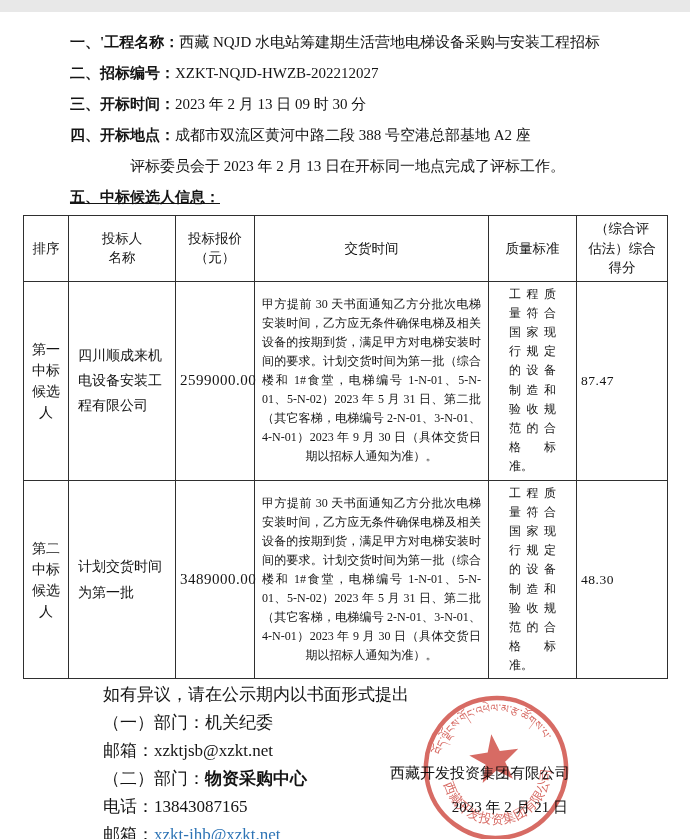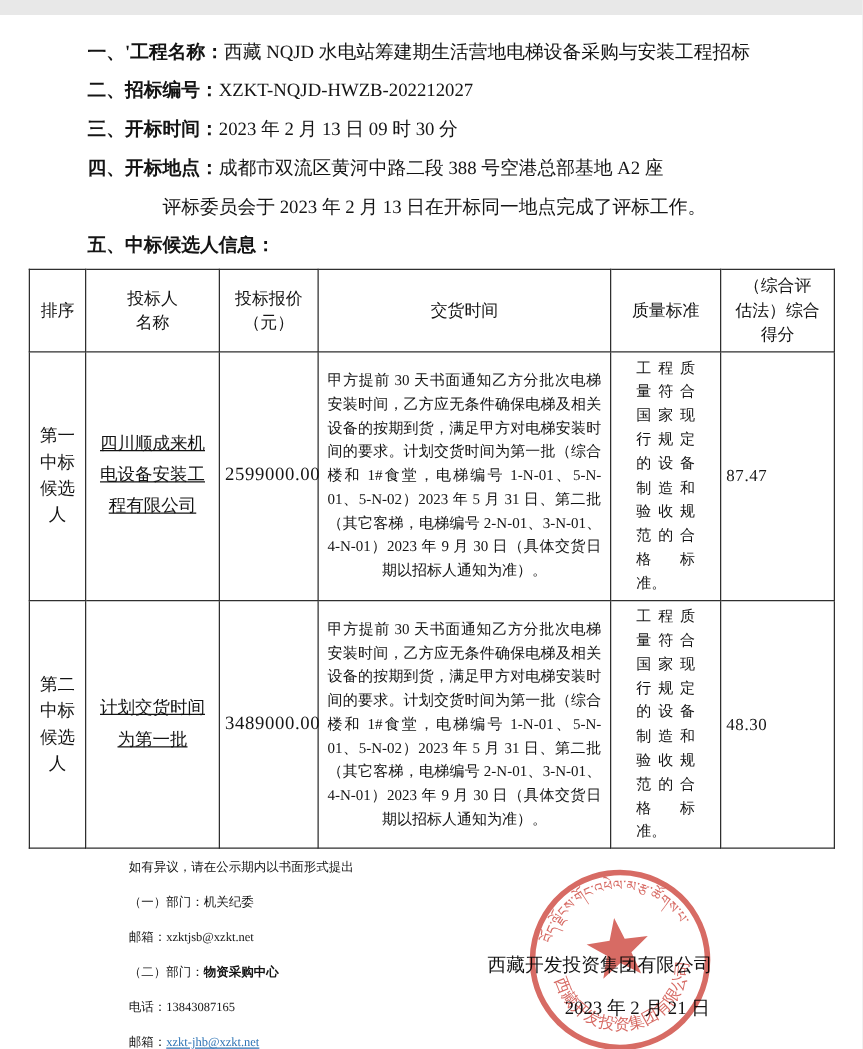--- a/index.html
+++ b/index.html
@@ -11,21 +11,21 @@
     background:#ffffff;
     font-family:"Liberation Serif","DejaVu Serif",serif;
     color:#141414;
     overflow:hidden;
   }
   
   .top-items { padding:22px 20px 0 70px; }
   .line { font-size:15px; line-height:17px; margin-bottom:14px; white-space:nowrap; }
   .line .lbl { font-weight:700; }
   .cont-line { margin-left:60px; }
-  .sec-heading { font-weight:700; font-size:15px; margin-bottom:0; }
+  .sec-heading { font-weight:700; font-size:15px; margin-bottom:0;text-decoration:underline; }
   
   table.bid-table {
     border-collapse:collapse;
     table-layout:fixed;
     width:644px;
     margin:9px 0 0 23px;
     font-size:13.5px;
   }
   .bid-table th, .bid-table td {
     border:1px solid #2f2f2f;
@@ -34,33 +34,33 @@
   }
   .bid-table th {
     font-weight:400;
     text-align:center;
     white-space:pre-line;
     height:62px;
     font-size:13.5px;
     line-height:1.45;
   }
   td.c-rank   { text-align:center; font-size:14px; line-height:1.5; padding:2px 3px; }
-  td.c-bidder { text-align:center; font-size:14px; line-height:1.8; padding:2px 9px;text-decoration:underline; }
+  td.c-bidder { font-size:14px; line-height:1.8; padding:2px 9px; }
   td.c-price  { text-align:center; font-size:15px; letter-spacing:.5px; }
   td.c-delivery {
     font-size:12px; line-height:1.58; padding:4px 7px;
     text-align:justify; text-align-last:center;
   }
   td.c-quality { font-size:12px; line-height:1.6; padding:3px 20px; text-align:justify; }
   td.c-score  { text-align:left; font-size:13.5px; letter-spacing:.5px; }
   tr.row-1 td { height:112px; }
   tr.row-2 td { height:122px; }
   
   .bottom { padding:7px 20px 0 70px; }
-  .b-line { font-size:10px; line-height:17px; margin-bottom:11px; white-space:nowrap; }
+  .b-line { font-size:17px; line-height:17px; margin-bottom:11px; white-space:nowrap; }
   .b-head { font-weight:700; font-size:15px; margin-bottom:12px; }
   .indent1 { margin-left:33px; }
   .bold { font-weight:700; }
   a.email-link { color:#2e74b5; text-decoration:underline; cursor:pointer; }
   
   .signature {
     position:absolute; top:752px; right:120px;
     text-align:right; font-size:15px; line-height:18px;
     z-index:1;
   }

